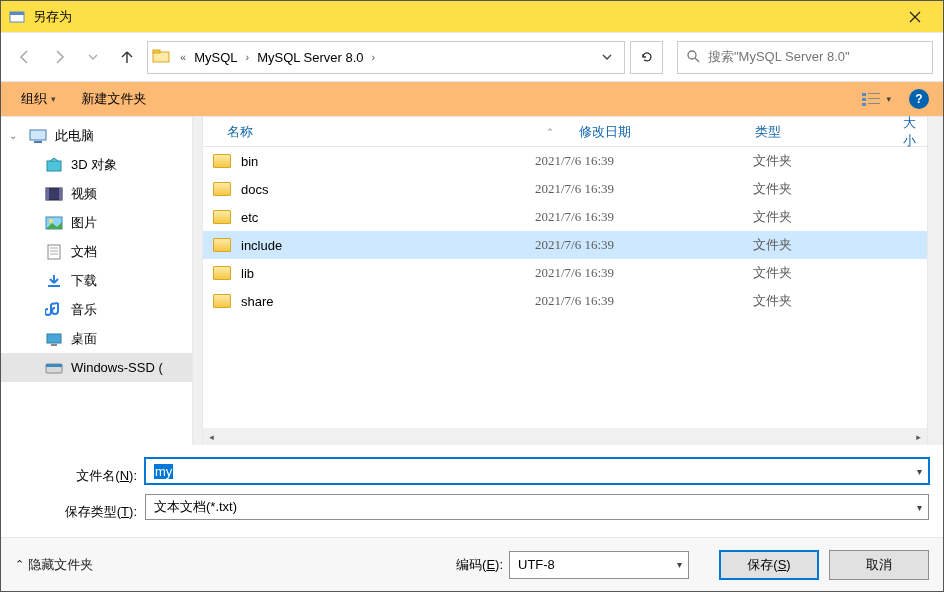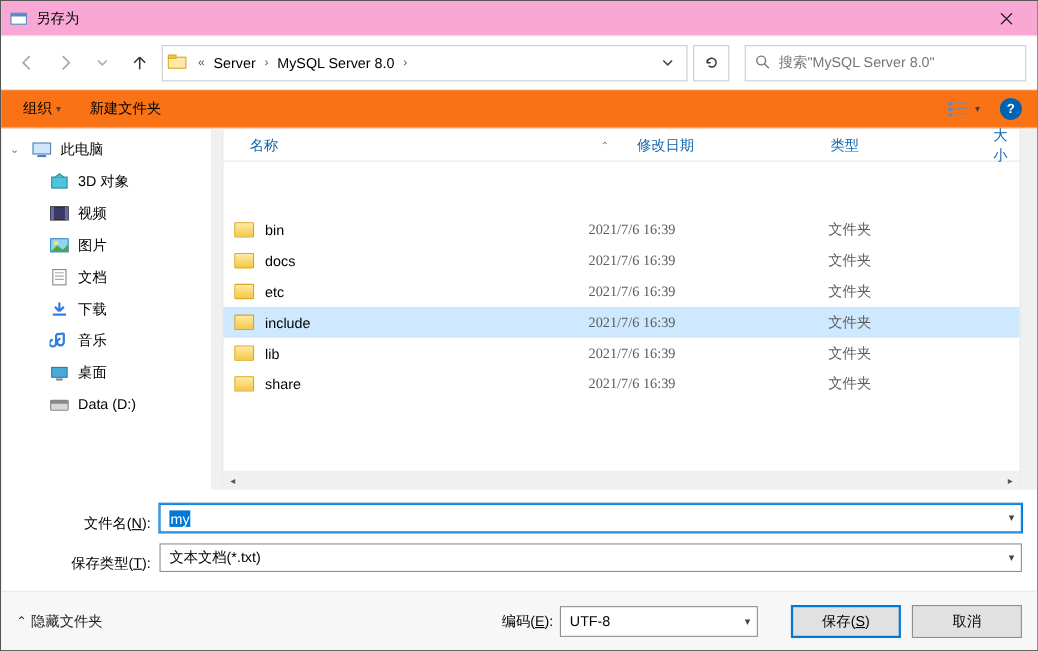--- a/index.html
+++ b/index.html
@@ -1,44 +1,44 @@
 <!DOCTYPE html>
 <html><head>
 <meta charset="utf-8">
 <style>
 * { box-sizing: border-box; margin: 0; padding: 0; font-family: "Microsoft YaHei", "Segoe UI", sans-serif; font-size: 13px; }
 body { background: #fff; width: 944px; height: 592px; overflow: hidden; border: 1px solid #555; }
-.titlebar { height: 32px; display: flex; align-items: center; padding: 0 8px; background: #f9a8d4; border-bottom: 1px solid #e8e8e8; }
+.titlebar { height: 32px; display: flex; align-items: center; padding: 0 8px; background: #fde047; border-bottom: 1px solid #e8e8e8; }
 .titlebar .appicon { width: 16px; height: 16px; margin-right: 8px; }
 .titlebar .title { flex: 1; }
 .titlebar .close { width: 40px; height: 30px; display: flex; align-items: center; justify-content: center; cursor: pointer; }
 .navrow { height: 48px; display: flex; align-items: center; padding: 0 10px; gap: 6px; background: #fff; }
 .navbtn { width: 28px; height: 28px; display: flex; align-items: center; justify-content: center; color: #888; }
 .navbtn.enabled { color: #222; cursor: pointer; }
 .breadcrumb { flex: 1; height: 33px; border: 1px solid #ccc; display: flex; align-items: center; padding: 0 4px; background: #fff; }
 .breadcrumb .bcicon { width: 20px; height: 20px; margin-right: 2px; }
 .breadcrumb .sep { color: #555; padding: 0 6px; font-size: 11px; }
 .breadcrumb .bcitem { padding: 0 2px; }
 .breadcrumb .dd { margin-left: auto; padding: 0 8px; color: #555; }
 .refresh { width: 33px; height: 33px; border: 1px solid #ccc; display:flex; align-items:center; justify-content:center; margin-left:-1px; }
 .searchbox { width: 256px; height: 33px; border: 1px solid #ccc; display: flex; align-items: center; padding: 0 8px; margin-left: 8px; color: #767676; }
 .searchbox .sicon { margin-right: 8px; }
-.toolbar { height: 36px; border-top: 1px solid #e8e8e8; border-bottom: 1px solid #e8e8e8; background: #f97316; display: flex; align-items: center; padding: 0 14px; }
+.toolbar { height: 36px; border-top: 1px solid #e8e8e8; border-bottom: 1px solid #e8e8e8; background: #fdba74; display: flex; align-items: center; padding: 0 14px; }
 .toolbar .tbtn { display: flex; align-items: center; padding: 0 6px; height: 28px; }
 .toolbar .tbtn .dd { font-size: 9px; margin-left: 4px; color: #444; }
 .toolbar .spacer { flex: 1; }
 .toolbar .viewicon { width:22px; height:18px; display:flex; align-items:center; justify-content:center; }
 .help { width: 20px; height: 20px; border-radius: 50%; background: #0063b1; color: #fff; font-weight: bold; display:flex;align-items:center;justify-content:center; margin-left:12px; font-size:12px;}
 .mainarea { display: flex; height: 328px; }
 .sidebar { width: 192px; border-right: 1px solid #e8e8e8; overflow-y: auto; padding-top: 4px; }
 .treeitem { height: 29px; display: flex; align-items: center; padding-left: 24px; gap: 8px; cursor: pointer; }
 .treeitem.root { padding-left: 8px; }
 .treeitem.sel { background: #e5e5e5; }
 .treeitem .ticon { width: 18px; height: 18px; display:flex; align-items:center; justify-content:center; }
-.filegrid { flex: 1; display: flex; flex-direction: column; gap: 48px; }
+.filegrid { flex: 1; display: flex; flex-direction: column; }
 .filescroll-gutter { width: 16px; background: #f0f0f0; border-left:1px solid #e8e8e8; }
 .fileheader { height: 30px; display: flex; align-items: center; border-bottom: 1px solid #e8e8e8; color: #1065ae; }
 .fileheader .col { padding-left: 14px; }
 .fileheader .sortind { width: 30px; text-align: center; color: #777; font-size: 9px; }
 .col-name { width: 322px; }
 .col-date { width: 176px; }
 .col-type { width: 148px; }
 .col-size { flex: 1; }
 .filerow { height: 28px; display: flex; align-items: center; cursor: pointer; padding-left:10px; }
 .filerow.sel { background: #cde8ff; }
@@ -107,21 +107,21 @@
     </div>
 
   <div class="breadcrumb">
     <span class="bcicon">
       <svg width="18" height="18" viewBox="0 0 18 18">
           <rect x="1" y="5" width="16" height="10" fill="#ffe9a6" stroke="#d9a821"></rect>
           <rect x="1" y="3" width="7" height="3" fill="#f5c846" stroke="#d9a821"></rect>
         </svg>
     </span>
     <span class="sep">«</span>
-    <span class="bcitem">Server</span>
+    <span class="bcitem">MySQL</span>
     <span class="sep">›</span>
     <span class="bcitem">MySQL Server 8.0</span>
     <span class="sep">›</span>
     <span class="dd"><svg width="10" height="10" viewBox="0 0 10 10">
           <path d="M1 3 L5 7 L9 3" fill="none" stroke="#444" stroke-width="1.4"></path>
         </svg></span>
   </div>
   <div class="refresh">
     <svg width="16" height="16" viewBox="0 0 16 16">
         <path d="M4 8 a4 4 0 1 1 1.2 2.8" fill="none" stroke="#333" stroke-width="1.3"></path>
@@ -244,29 +244,29 @@
         <div class="treeitem">
           <span style="width:12px"></span>
           <span class="ticon">
             <svg width="18" height="16" viewBox="0 0 18 16">
               <rect x="2" y="3" width="14" height="9" fill="#4aa8d8" stroke="#2a7ca8"></rect>
               <rect x="6" y="13" width="6" height="2" fill="#888"></rect>
             </svg>
           </span>
           <span>桌面</span>
         </div>
-        <div class="treeitem">
+        <div class="treeitem sel">
           <span style="width:12px"></span>
           <span class="ticon">
             <svg width="18" height="16" viewBox="0 0 18 16">
               <rect x="1" y="4" width="16" height="9" rx="1" fill="#d8d8d8" stroke="#888"></rect>
-              <rect x="1" y="4" width="16" height="3" fill="#888"></rect>
-            </svg>
-          </span>
-          <span>Data (D:)</span>
+              <rect x="1" y="4" width="16" height="3" fill="#3a8cc0"></rect>
+            </svg>
+          </span>
+          <span>Windows-SSD (</span>
         </div>
       </div>
   </div>
 
   <div style="width:10px;background:#f0f0f0;border-right:1px solid #e8e8e8;"></div>
 
   <div class="filegrid">
     <div class="fileheader">
       <div style="width:10px"></div>
       <div class="col col-name"><span>名称</span></div>

